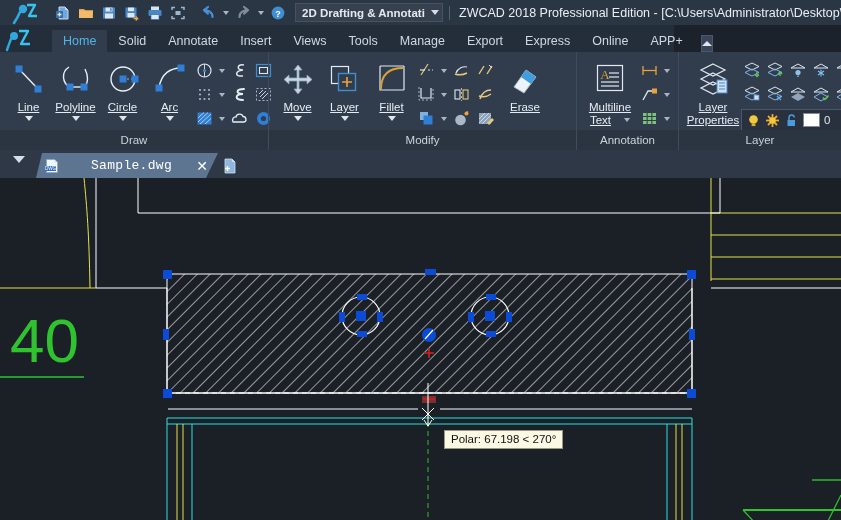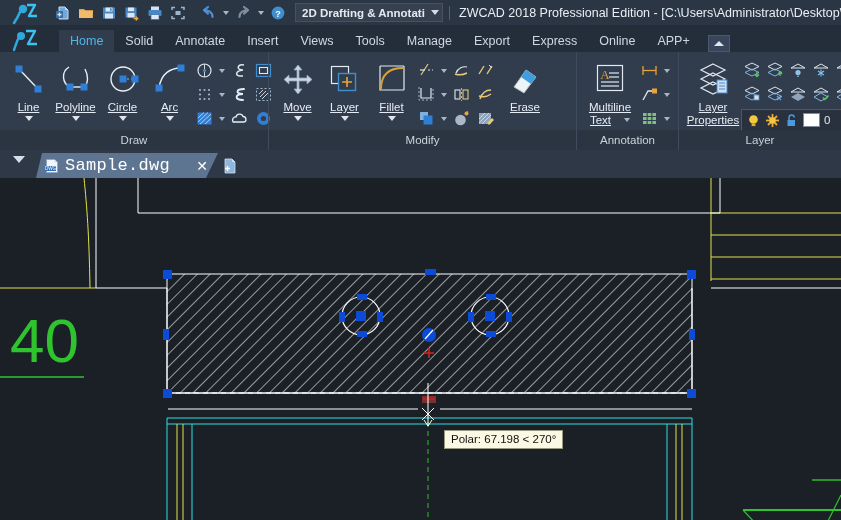--- a/index.html
+++ b/index.html
@@ -47,22 +47,22 @@
   .title-divider {
     width: 1px; height: 14px; background: #53606f; margin: 0 9px 0 6px;
   }
   .app-title {
     color: #e9eef4; font-size: 12.5px; white-space: nowrap; overflow: hidden;
     flex: 1;
   }
 
   
   .tabbar {
-    position: absolute; left: 0; top: 25px; width: 841px; height: 27px;
-    background: #242d3a; display: flex; align-items: flex-end; padding-left: 7px;
+    position: absolute; left: 0; top: 25px; width: 674px; height: 27px;
+    background: #242d3a; display: flex; align-items: flex-end;
   }
   .tab-logo {
     width: 52px; height: 27px; position: relative;
   }
   .ribtab {
     height: 22px; padding: 0 11px;
     display: flex; align-items: center; justify-content: center;
     color: #cfd8e2; font-size: 12.5px; white-space: nowrap;
   }
   .ribtab.active { background: #313d4d; color: #4fb6e8; }
@@ -130,23 +130,24 @@
     border-left: 6px solid transparent; border-right: 6px solid transparent;
     border-top: 7px solid #d6dee7;
   }
   .doctab {
     position: absolute; left: 36px; top: 3px; height: 25px; width: 182px;
     background: #5d7590; display: flex; align-items: center; padding: 0 6px 0 8px;
     clip-path: polygon(6px 0, 100% 0, calc(100% - 12px) 100%, 0 100%);
   }
   .dwg-ic { width: 16px; height: 16px; position: relative; margin-right: 5px; }
   .doctab-label {
-    flex: 1; color: #ffffff; font-size: 17px;
+    flex: 1; color: #ffffff; font-size: 13px;
     font-family: "Liberation Mono", monospace; letter-spacing: .3px;
     white-space: nowrap;
+    margin-left: 26px;
   }
   .doctab-close { color: #fff; font-size: 14px; line-height: 14px; padding: 0 4px; }
   .newtab {
     position: absolute; left: 219px; top: 5px; width: 22px; height: 21px;
     display: flex; align-items: center; justify-content: center;
   }
 
   
   .canvas {
     position: absolute; left: 0; top: 178px; width: 841px; height: 342px;

